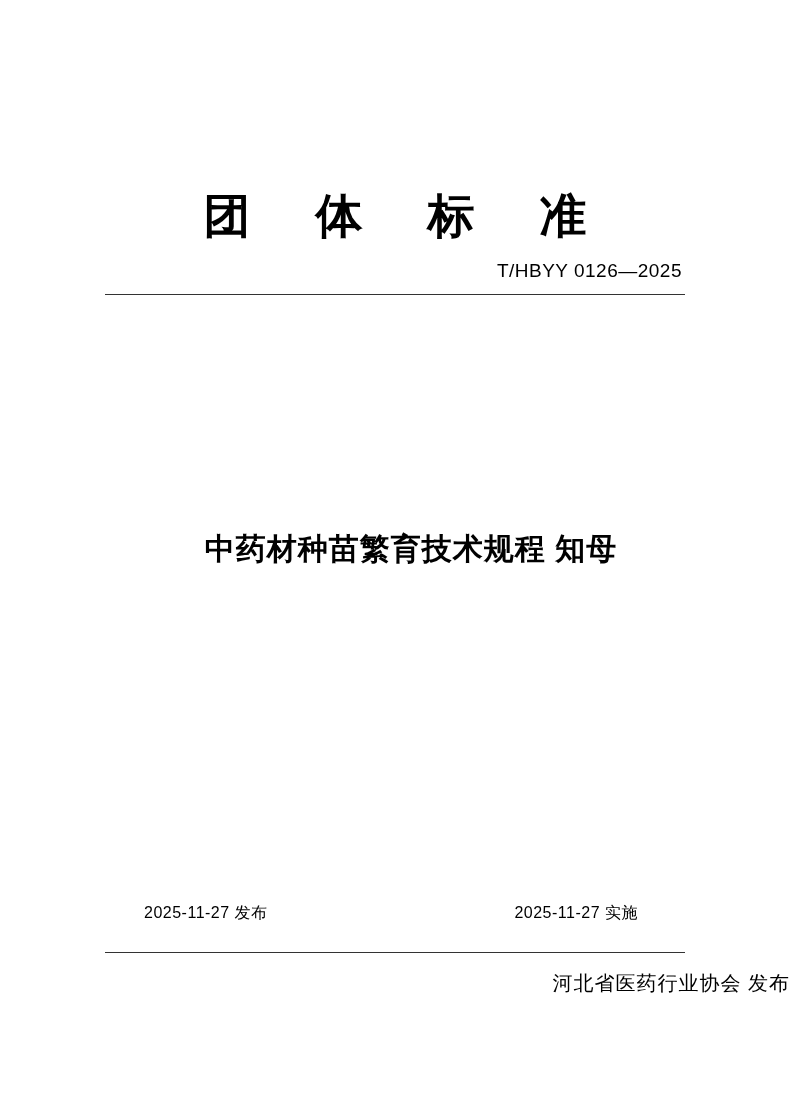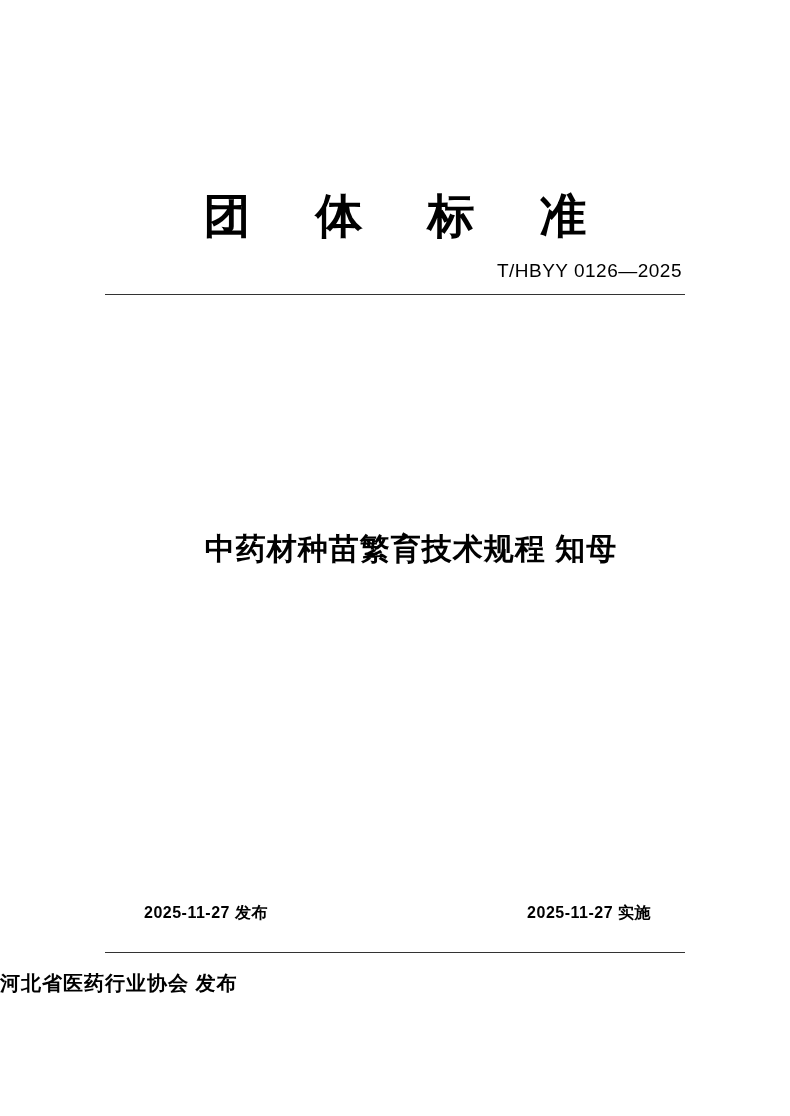--- a/index.html
+++ b/index.html
@@ -78,48 +78,48 @@
   
   .dates-row {
     position: absolute;
     left: 108px;
     right: 108px;
     top: 903px;
     display: flex;
     justify-content: space-between;
     align-items: baseline;
     font-size: 16px;
-    font-weight: 700;
+    font-weight: 400;
   }
 
   .date-item {
     white-space: nowrap;
     letter-spacing: 0.5px;
   }
   .date-item.left { margin-left: 36px; }
-  .date-item.right { margin-right: 31px; }
+  .date-item.right { margin-right: 44px; }
 
   
   .rule-bottom {
     position: absolute;
     left: 105px;
     top: 952px;
     width: 580px;
     height: 0;
     border-top: 1px solid #333333;
   }
 
   .publisher {
     position: absolute;
     left: 0;
     right: 0;
     top: 970px;
-    text-align: left;
+    text-align: right;
     font-size: 20px;
-    font-weight: 700;
+    font-weight: 400;
     letter-spacing: 1px;
   }
 </style>
 </head>
 <body>
 
 <div class="page">
 
   <div class="header-block">
     <div class="std-type">团 体 标 准</div>

